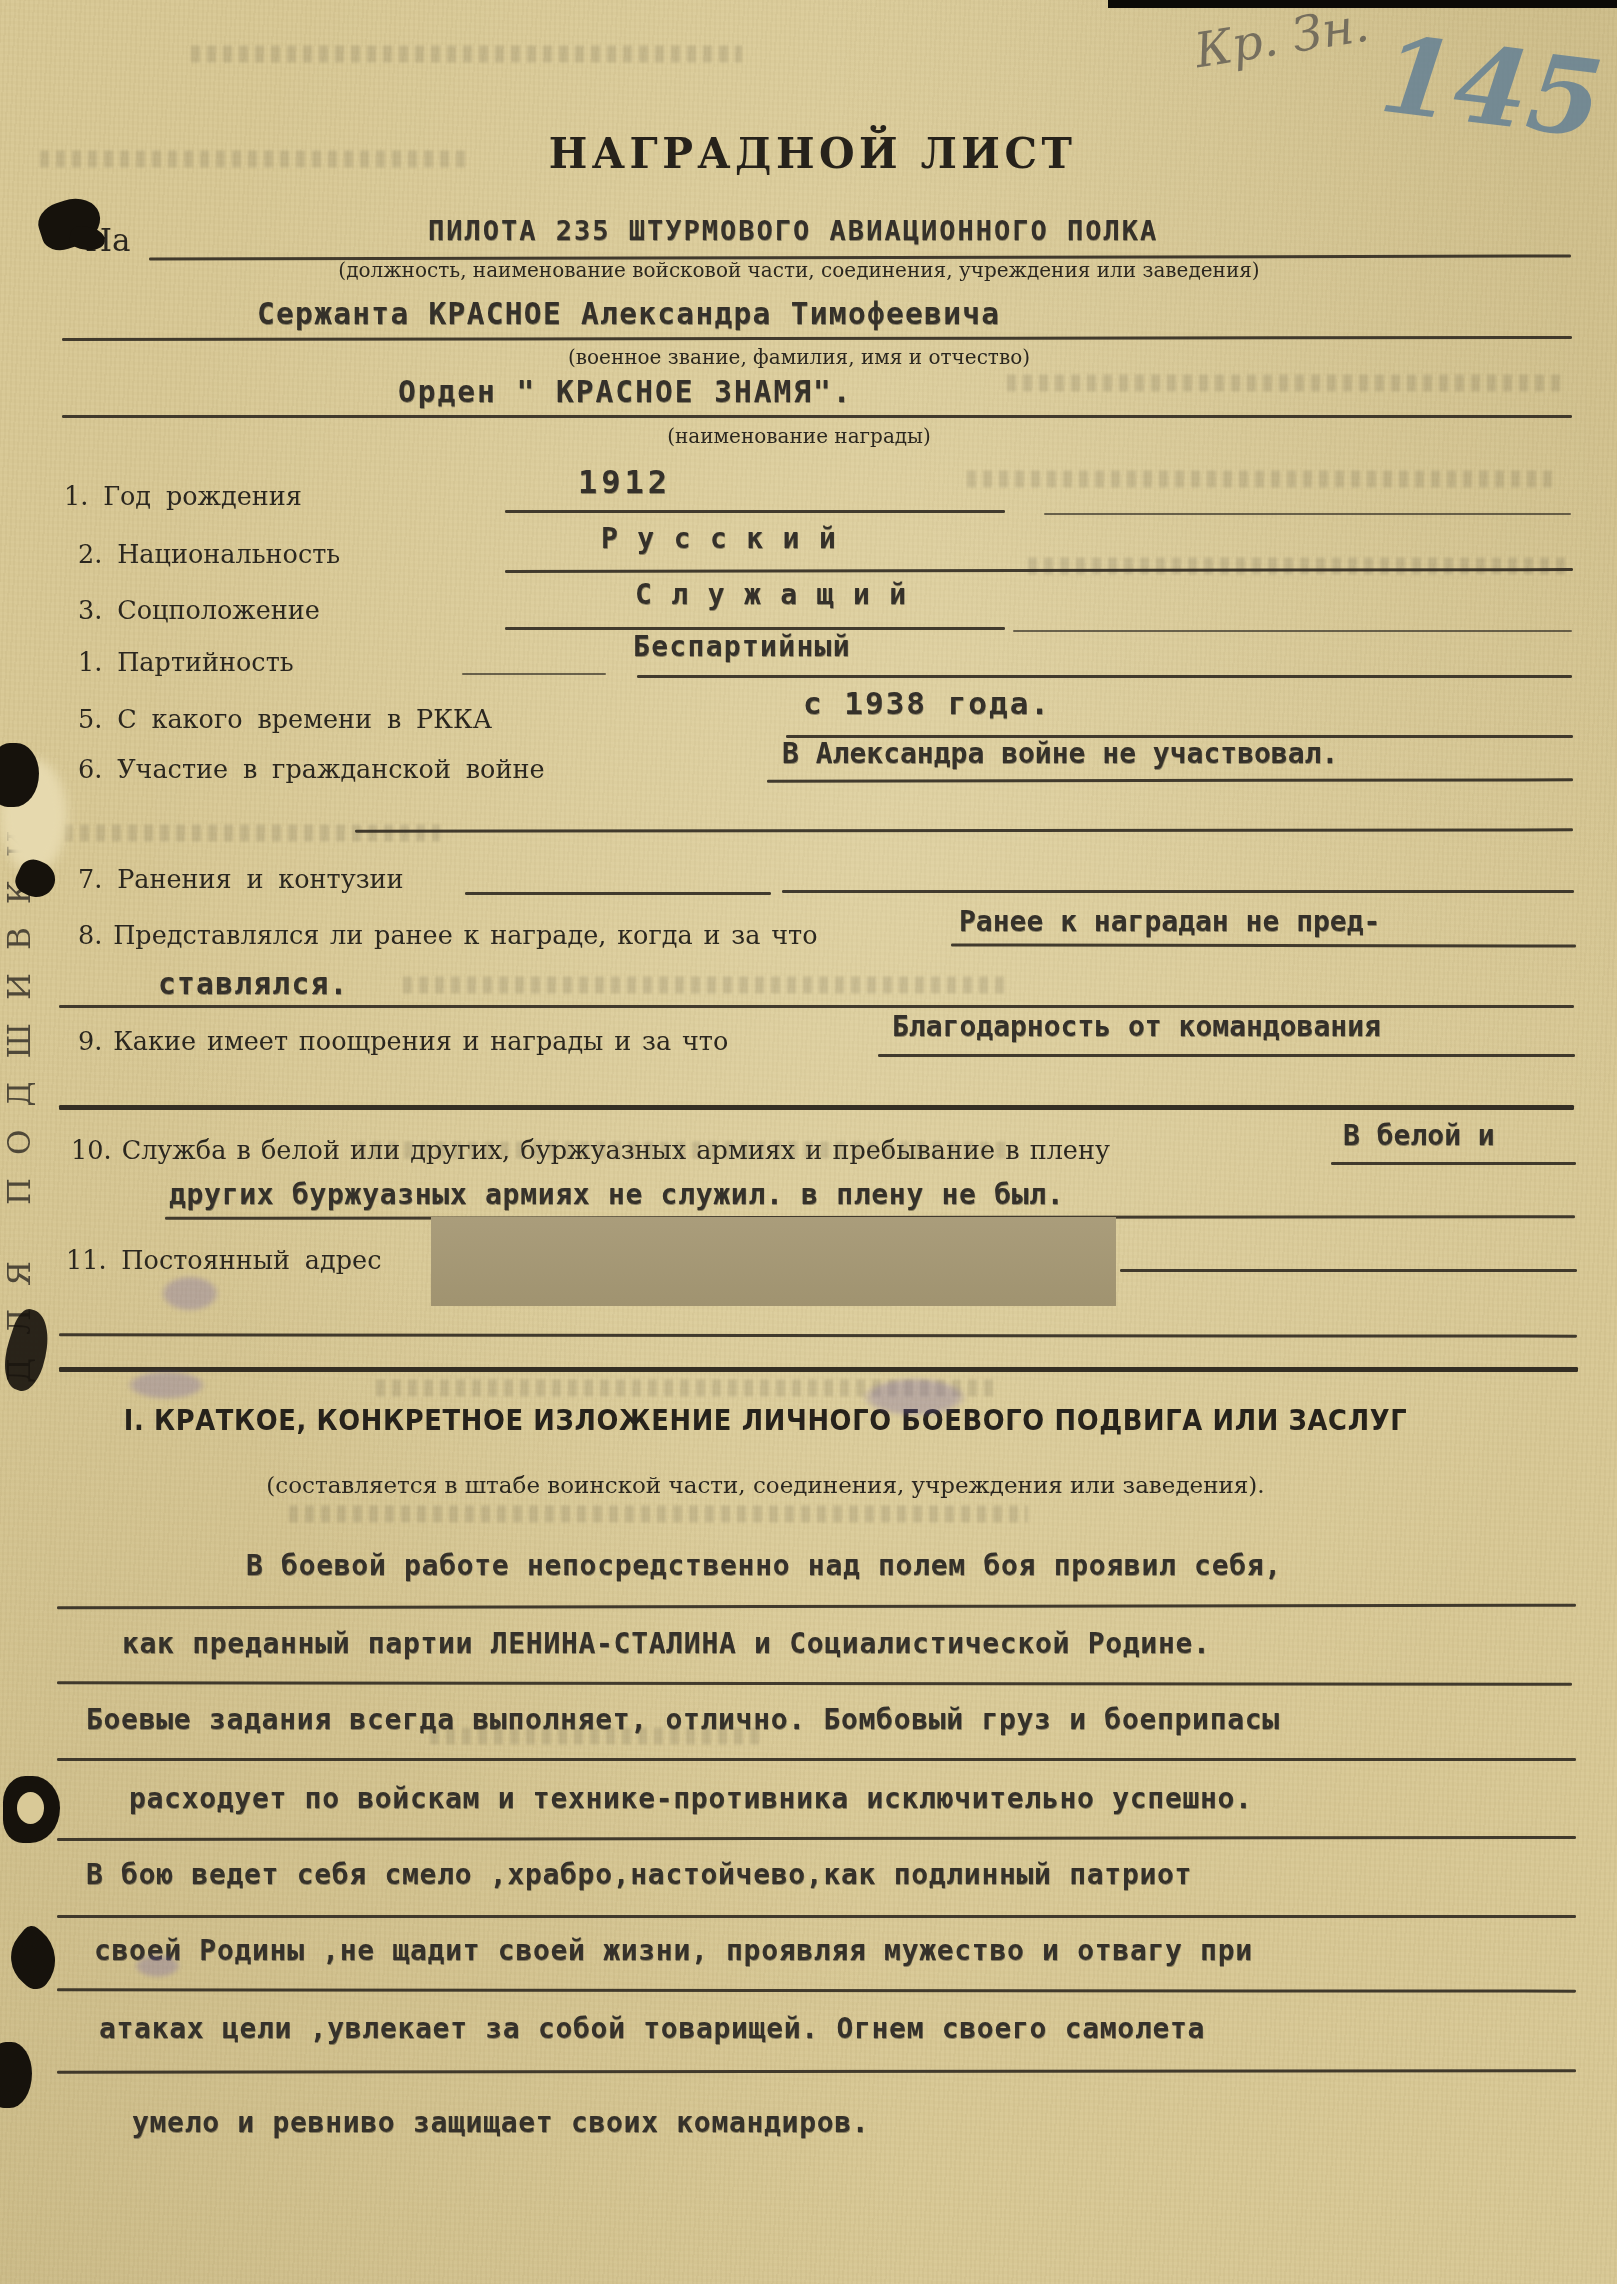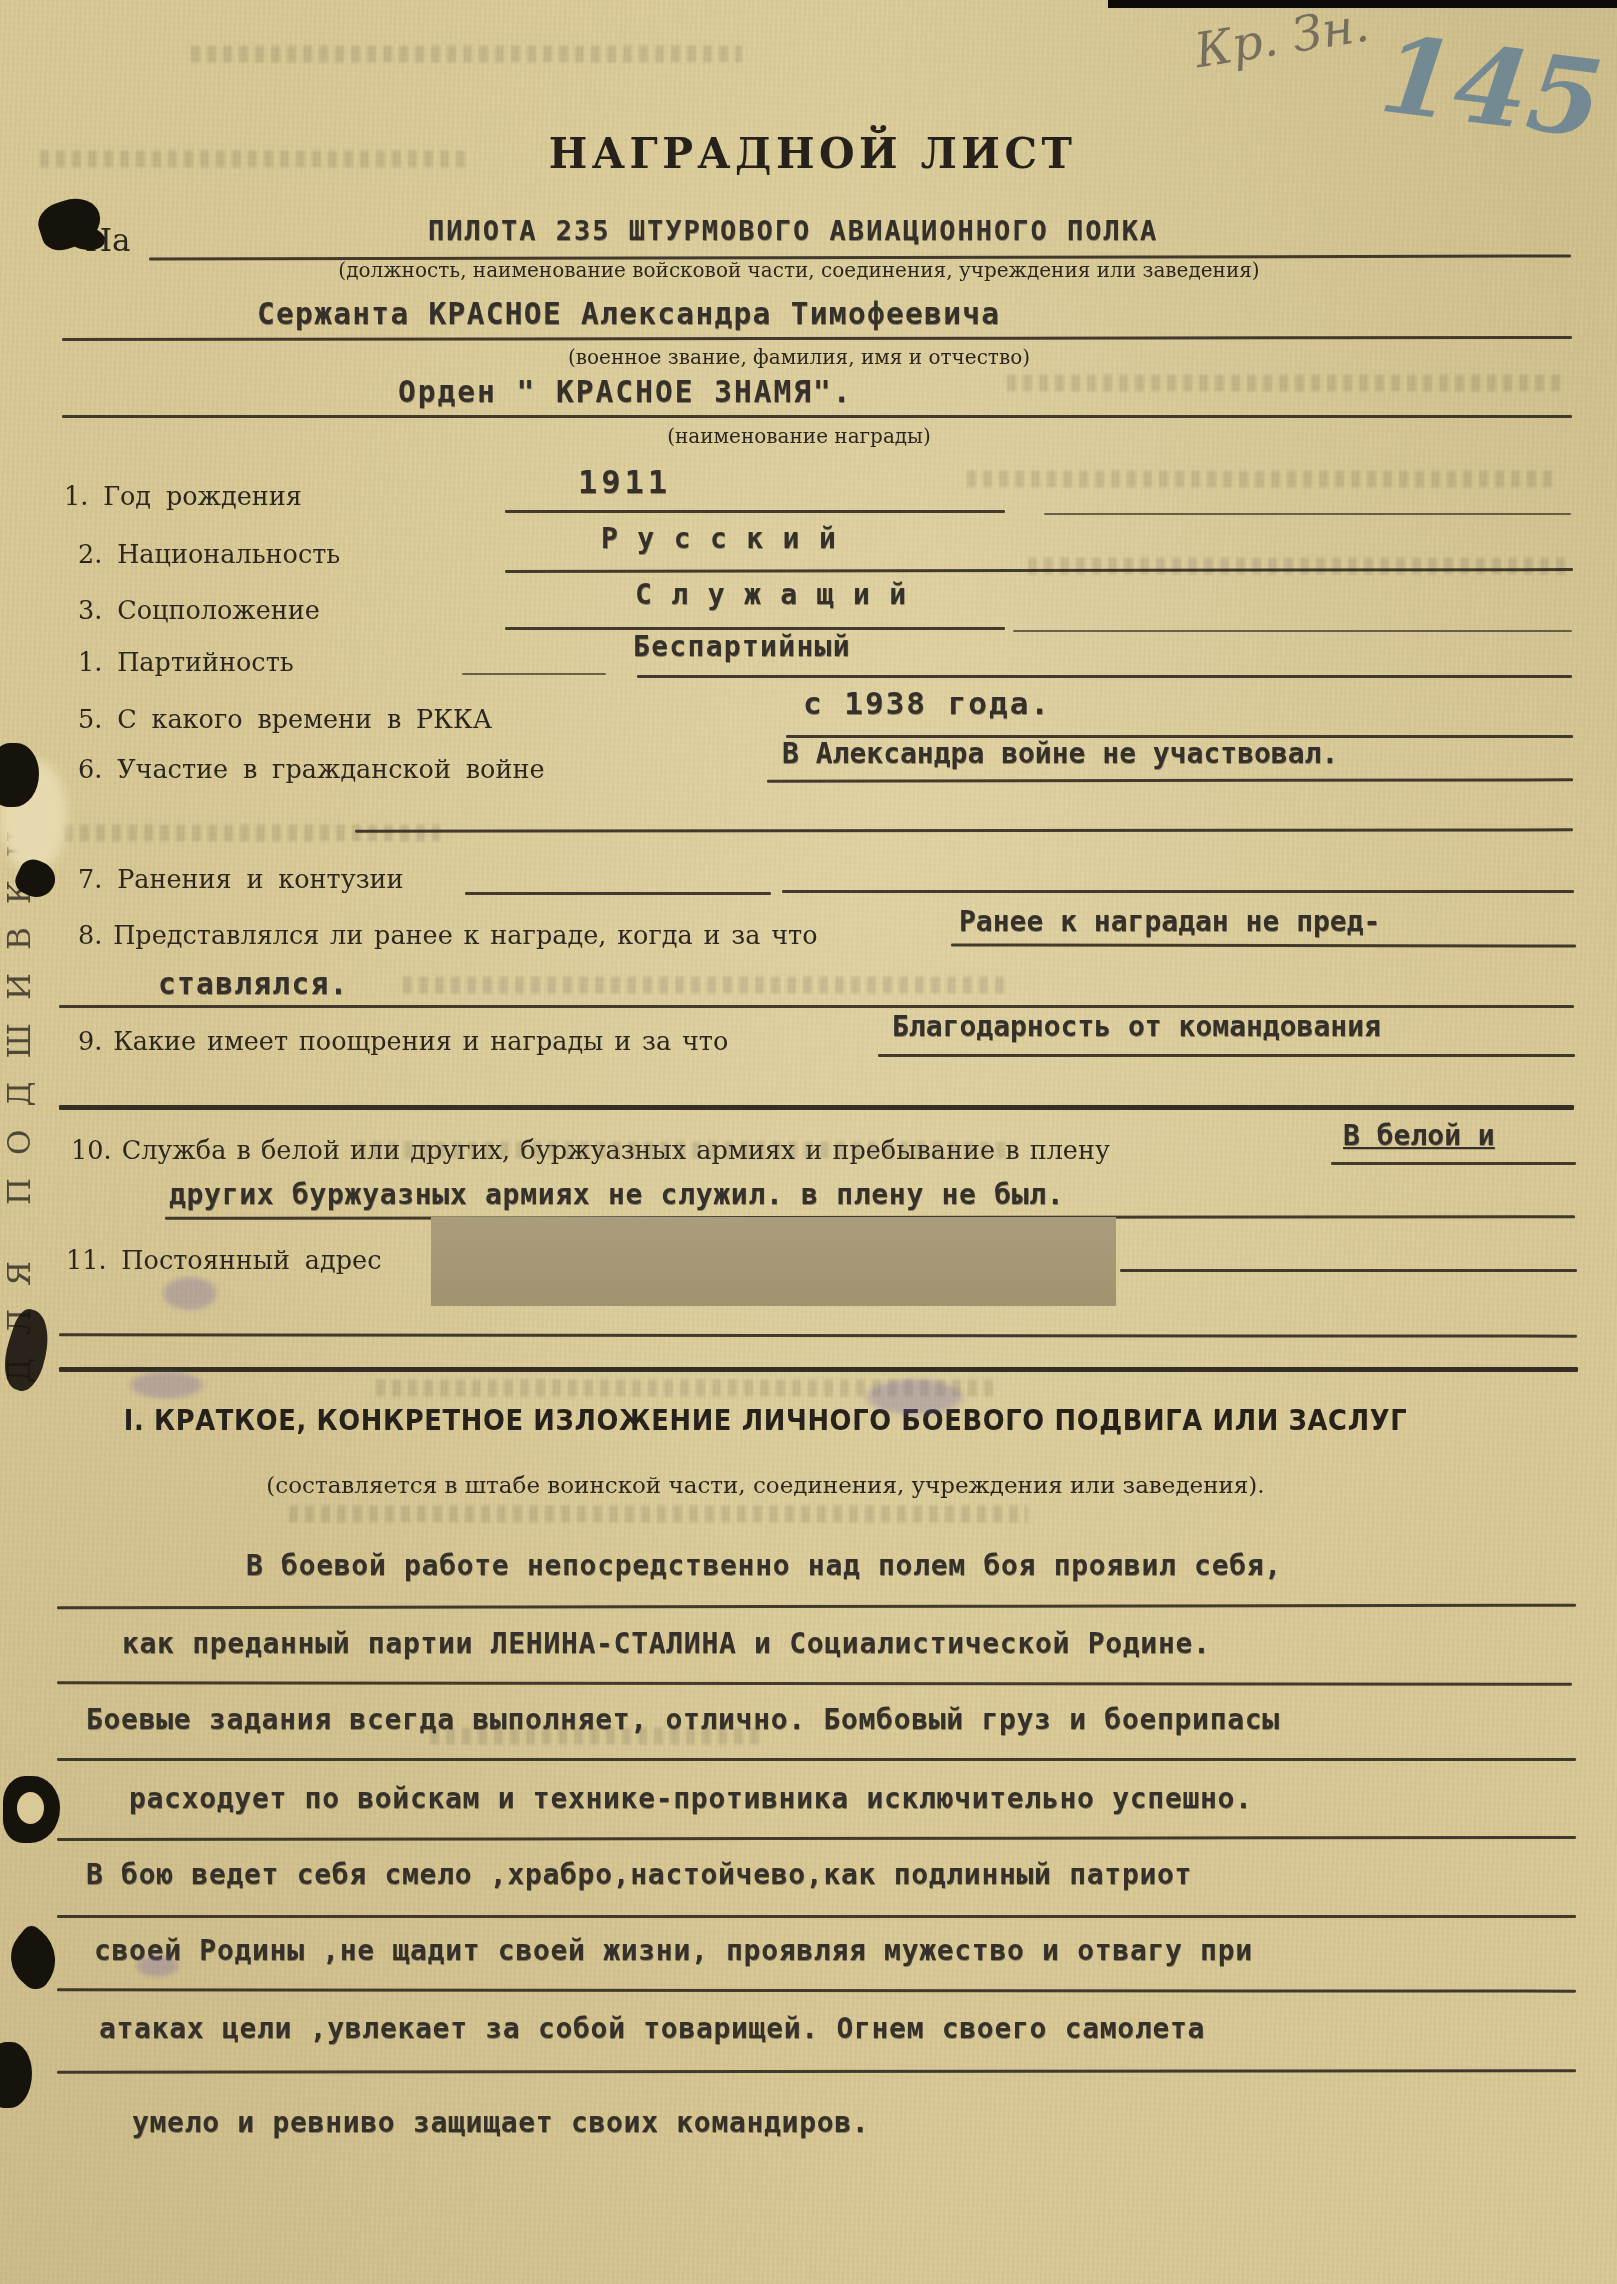--- a/index.html
+++ b/index.html
@@ -68,21 +68,21 @@
 
   <div class="abs typed" style="left:257px;top:297px;font-size:29.5px;letter-spacing:1.3px;">Сержанта КРАСНОЕ  Александра Тимофеевича</div>
   <div class="rule" style="left:62px;top:337px;width:1510px;transform:rotate(-.08deg);"></div>
   <div class="caption" style="top:345px;font-size:20px;">(военное звание, фамилия, имя и отчество)</div>
 
   <div class="abs typed" style="left:398px;top:375px;font-size:29.5px;letter-spacing:2px;">Орден " КРАСНОЕ ЗНАМЯ".</div>
   <div class="rule" style="left:62px;top:415px;width:1510px;"></div>
   <div class="caption" style="top:424px;font-size:20px;">(наименование награды)</div>
 
   <div class="abs plabel" style="left:64px;top:481px;font-size:25.5px;">1. Год  рождения</div>
-  <div class="abs typed" style="left:578px;top:463px;font-size:32px;letter-spacing:4px;">1911</div>
+  <div class="abs typed" style="left:578px;top:463px;font-size:32px;letter-spacing:4px;">1912</div>
   <div class="rule" style="left:505px;top:510px;width:500px;"></div>
   <div class="rule thin" style="left:1044px;top:513px;width:527px;"></div>
 
   <div class="abs plabel" style="left:78px;top:539px;font-size:25.5px;">2. Национальность</div>
   <div class="abs typed" style="left:601px;top:522px;font-size:28px;letter-spacing:1.3px;">Р у с с к и й</div>
   <div class="rule" style="left:505px;top:569px;width:1068px;transform:rotate(-.1deg);"></div>
 
   <div class="abs plabel" style="left:78px;top:595px;font-size:25.5px;">3. Соцположение</div>
   <div class="abs typed" style="left:635px;top:578px;font-size:28px;letter-spacing:1.3px;">С л у ж а щ и й</div>
   <div class="rule" style="left:505px;top:627px;width:500px;"></div>
@@ -112,21 +112,21 @@
   <div class="rule" style="left:951px;top:944px;width:625px;transform:rotate(.1deg);"></div>
   <div class="abs typed" style="left:158px;top:967px;font-size:29.5px;letter-spacing:1.3px;">ставлялся.</div>
   <div class="rule" style="left:59px;top:1005px;width:1515px;"></div>
 
   <div class="abs plabel" style="left:78px;top:1026px;font-size:25.5px;word-spacing:2.7px;">9. Какие имеет поощрения и награды и за что</div>
   <div class="abs typed" style="left:892px;top:1010px;font-size:28px;">Благодарность от командования</div>
   <div class="rule" style="left:878px;top:1054px;width:697px;"></div>
   <div class="rule thick" style="left:59px;top:1105px;width:1515px;"></div>
 
   <div class="abs plabel" style="left:71px;top:1135px;font-size:25.5px;word-spacing:2px;">10. Служба в белой или других, буржуазных армиях и пребывание в плену</div>
-  <div class="abs typed" style="left:1343px;top:1119px;font-size:28px;text-decoration:underline;">В белой и</div>
+  <div class="abs typed" style="left:1343px;top:1119px;font-size:28px;">В белой и</div>
   <div class="rule" style="left:1331px;top:1162px;width:245px;"></div>
   <div class="abs typed" style="left:169px;top:1178px;font-size:28px;letter-spacing:0.7px;">других буржуазных армиях не служил. в плену не был.</div>
   <div class="rule" style="left:165px;top:1216px;width:1410px;transform:rotate(-.06deg);"></div>
 
   <div class="abs plabel" style="left:66px;top:1245px;font-size:25.5px;">11. Постоянный адрес</div>
   <div class="redact" style="left:431px;top:1217px;width:685px;height:89px;"></div>
   <div class="rule" style="left:1120px;top:1269px;width:457px;"></div>
   <div class="rule" style="left:59px;top:1334px;width:1518px;transform:rotate(.05deg);"></div>
   <div class="rule thick" style="left:59px;top:1367px;width:1519px;"></div>
 

